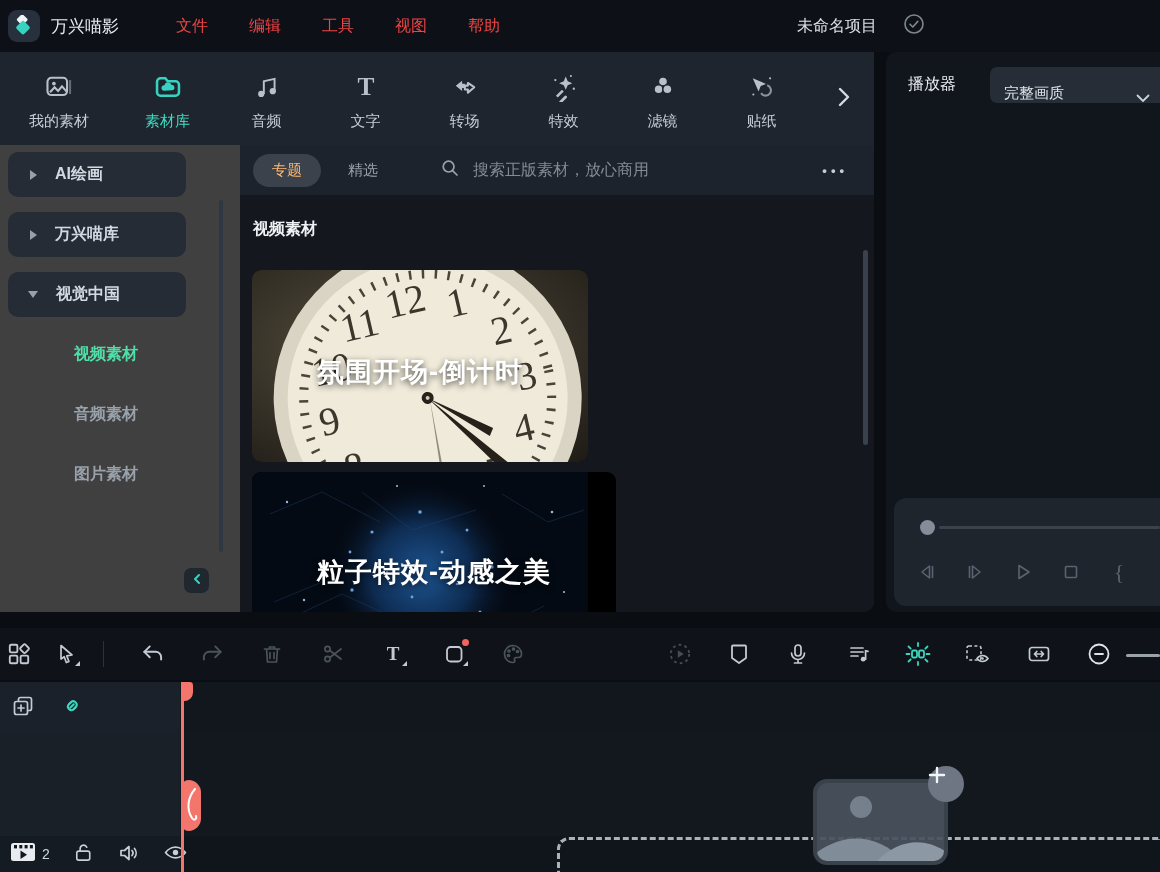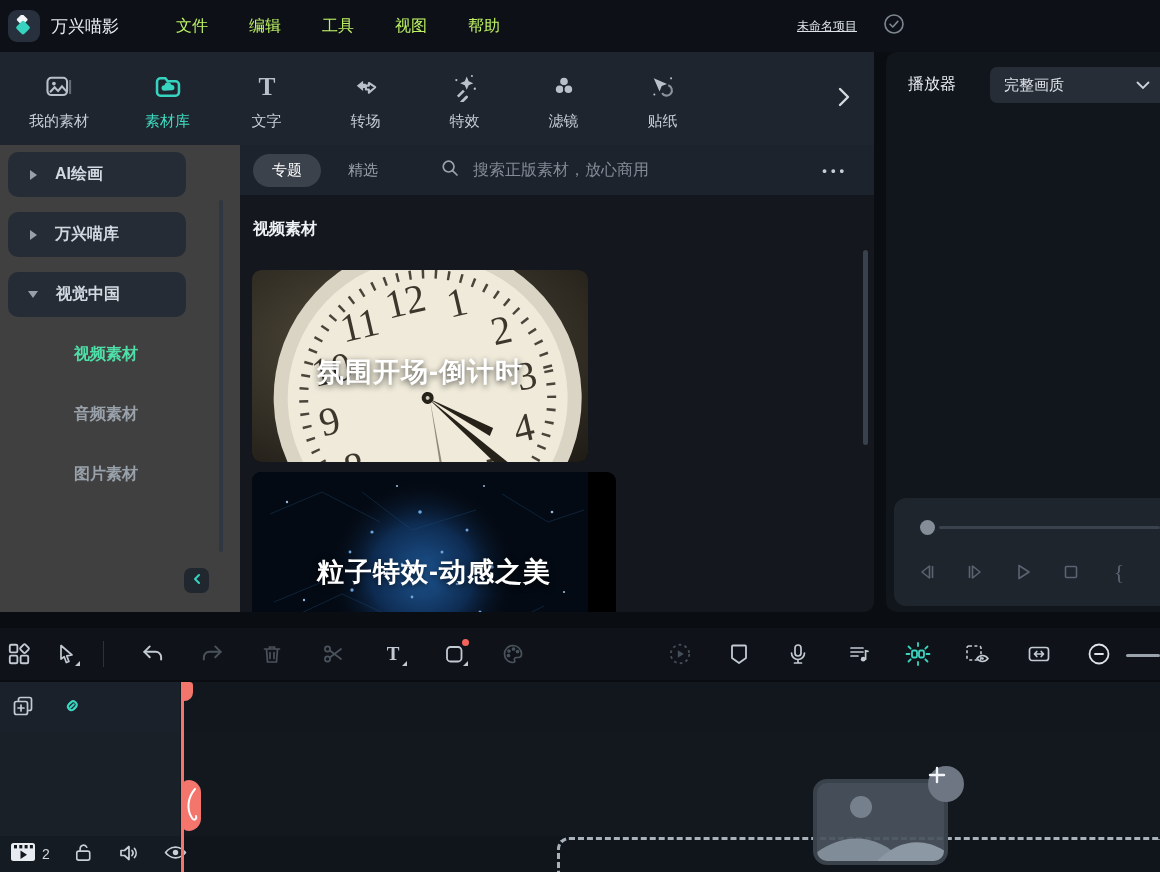--- a/index.html
+++ b/index.html
@@ -5,23 +5,23 @@
   html,body{margin:0;padding:0;}
   body{width:1160px;height:872px;position:relative;overflow:hidden;background:#0a0d12;
        font-family:"Liberation Sans",sans-serif;-webkit-font-smoothing:antialiased;}
   button{font-family:inherit;background:none;border:none;padding:0;cursor:pointer;}
 
   
   .menubar{position:absolute;left:0;top:0;width:1160px;height:52px;background:#0d1117;display:flex;align-items:center;}
   .logo{width:32px;height:32px;margin-left:8px;border-radius:9px;background:#27303c;display:flex;align-items:center;justify-content:center;}
   .app-title{color:#e8ecf1;font-size:17px;margin-left:11px;}
   .menus{display:flex;gap:41px;margin-left:57px;}
-  .menu-item{color:#bef264;font-size:16px;}
+  .menu-item{color:#ef4444;font-size:16px;}
   .project{position:absolute;left:797px;top:0;height:52px;display:flex;align-items:center;gap:26px;}
-  .project-name{color:#dde2e9;font-size:12px;text-decoration:underline;}
+  .project-name{color:#dde2e9;font-size:16px;}
 
   
   .left-panel{position:absolute;left:0;top:52px;width:874px;height:560px;background:#14181f;border-radius:0 0 10px 0;overflow:hidden;}
   .tabstrip{position:absolute;left:0;top:0;width:874px;height:93px;background:#1f252e;display:flex;align-items:stretch;}
   .tab{display:flex;flex-direction:column;align-items:center;justify-content:center;gap:7px;padding:6px 0 0;width:99px;}
   .tab:first-child{width:118px;}
   .tab .tlabel{font-size:15px;color:#c8ced6;}
   .tab.active .tlabel{color:#3edcc2;}
   .tab-more{margin-left:auto;margin-right:6px;display:flex;align-items:center;width:34px;}
 
@@ -30,42 +30,42 @@
   .sgroup .arr-r{width:0;height:0;border-left:7px solid #98a0aa;border-top:5px solid transparent;border-bottom:5px solid transparent;margin-left:22px;}
   .sgroup .arr-d{width:0;height:0;border-top:7px solid #98a0aa;border-left:5px solid transparent;border-right:5px solid transparent;margin-left:20px;}
   .sgroup .slabel{color:#d3d9e0;font-size:16px;font-weight:700;margin-left:18px;}
   .ssub{position:absolute;left:74px;color:#99a1ab;font-size:16px;font-weight:700;background:none;border:none;}
   .ssub.active{color:#4fe0a9;}
   .collapse-btn{position:absolute;left:184px;top:423px;width:25px;height:25px;border-radius:7px;background:#20272f;display:flex;align-items:center;justify-content:center;}
   .side-scroll{position:absolute;left:219px;top:55px;width:4px;height:352px;border-radius:2px;background:#2f3742;}
 
   .content-header{position:absolute;left:240px;top:93px;right:0;height:50px;background:#1d232c;display:flex;align-items:center;}
   .chip{height:33px;padding:0 19px;border-radius:17px;font-size:15px;color:#99a1ab;margin-left:13px;display:flex;align-items:center;}
-  .chip.active{background:#3b424c;color:#ffffff;margin-left:13px;}
+  .chip.active{background:#3b424c;color:#fdba74;margin-left:13px;}
   .chip.plain{margin-left:8px;}
   .searchbox{display:flex;align-items:center;gap:12px;margin-left:44px;flex:1;}
   .searchbox input{background:transparent;border:none;outline:none;color:#ef4444;font-size:16px;width:300px;}
   .searchbox input::placeholder{color:#828b96;}
   .more-btn{color:#c6ccd4;font-size:13px;letter-spacing:4px;margin-right:26px;font-weight:700;}
 
   .content{position:absolute;left:240px;top:143px;right:0;bottom:0;background:#14171d;overflow:hidden;}
   .section-title{position:absolute;left:13px;top:24px;color:#f0f3f6;font-size:16px;font-weight:700;}
   .card{position:absolute;left:12px;width:336px;height:192px;border-radius:9px;overflow:hidden;background:#000;}
   .card.c1{top:75px;}
   .card.c2{top:277px;padding-left:28px;}
   .card svg{position:absolute;left:0;top:0;}
   .card-title{position:absolute;left:0;right:0;text-align:center;color:#fff;font-size:27px;font-weight:700;letter-spacing:1px;text-shadow:0 2px 6px rgba(0,0,0,.65);}
   .c1 .card-title{top:84px;}
   .c2 .card-title{top:82px;}
   .content-scroll{position:absolute;right:6px;top:55px;width:5px;height:195px;border-radius:3px;background:#39414c;}
 
   
   .player{position:absolute;left:886px;top:52px;width:274px;height:560px;background:#11151c;border-radius:10px 0 0 10px;}
   .player-label{position:absolute;left:22px;top:22px;color:#e9edf1;font-size:16px;}
-  .quality{position:absolute;left:104px;top:15px;width:170px;height:36px;background:#262d37;border-radius:7px 0 0 7px;display:flex;align-items:center;}
+  .quality{position:absolute;left:104px;top:15px;width:170px;height:36px;background:#262d37;border-radius:7px 0 0 7px;display:flex;align-items:flex-end;}
   .quality .qtext{color:#dfe4ea;font-size:15px;margin-left:14px;}
   .quality svg{position:absolute;right:10px;}
   .viewport{position:absolute;left:0;top:62px;right:0;height:374px;background:#11151c;}
   .pcontrols{position:absolute;left:8px;top:446px;right:0;height:108px;background:#1f252d;border-radius:12px 0 0 12px;}
   .seek-handle{position:absolute;left:26px;top:22px;width:15px;height:15px;border-radius:50%;background:#848d98;}
   .seek-track{position:absolute;left:45px;right:0;top:28px;height:3px;background:#3a424d;border-radius:2px;}
   .transport{position:absolute;left:22px;top:62px;display:flex;gap:26px;align-items:center;}
   .tpbtn{width:22px;height:24px;display:flex;align-items:center;justify-content:center;}
   .brace{color:#5a636f;font-size:22px;font-family:"Liberation Serif",serif;}
 
@@ -146,20 +146,30 @@
         <span class="tlabel">我的素材</span>
       </button>
       <button class="tab active">
         <span>
           <svg width="30" height="30" viewBox="0 0 26 26" fill="none" stroke="#35d3c0" stroke-width="2.2">
             <path d="M3.5 8.5c0-1.7 1.3-3 3-3h4.2l2 2.6h6.8c1.7 0 3 1.3 3 3v6.4c0 1.7-1.3 3-3 3h-13c-1.7 0-3-1.3-3-3z"></path>
             <path d="M9.6 16.2a2.4 2.4 0 01.3-4.8 3.1 3.1 0 016-.4 2.15 2.15 0 01.5 4.9z" fill="#35d3c0" stroke="none"></path>
           </svg>
         </span>
         <span class="tlabel">素材库</span>
+      </button>
+      <button class="tab">
+        <span>
+          <svg width="30" height="30" viewBox="0 0 26 26" fill="#b9c0c9">
+            <circle cx="8" cy="19" r="2.7"></circle>
+              <circle cx="18" cy="16.6" r="2.7"></circle>
+            <path d="M9.4 19V7.3l11-2.4v11.7h-1.7V7l-7.6 1.7V19z"></path>
+          </svg>
+        </span>
+        <span class="tlabel">音频</span>
       </button>
       <button class="tab">
         <span>
           <svg width="30" height="30" viewBox="0 0 26 26">
             <text x="13" y="20" text-anchor="middle" font-family="Liberation Serif,serif" font-size="22" font-weight="bold" fill="#b9c0c9">T</text>
           </svg>
         </span>
         <span class="tlabel">文字</span>
       </button>
       <button class="tab">

